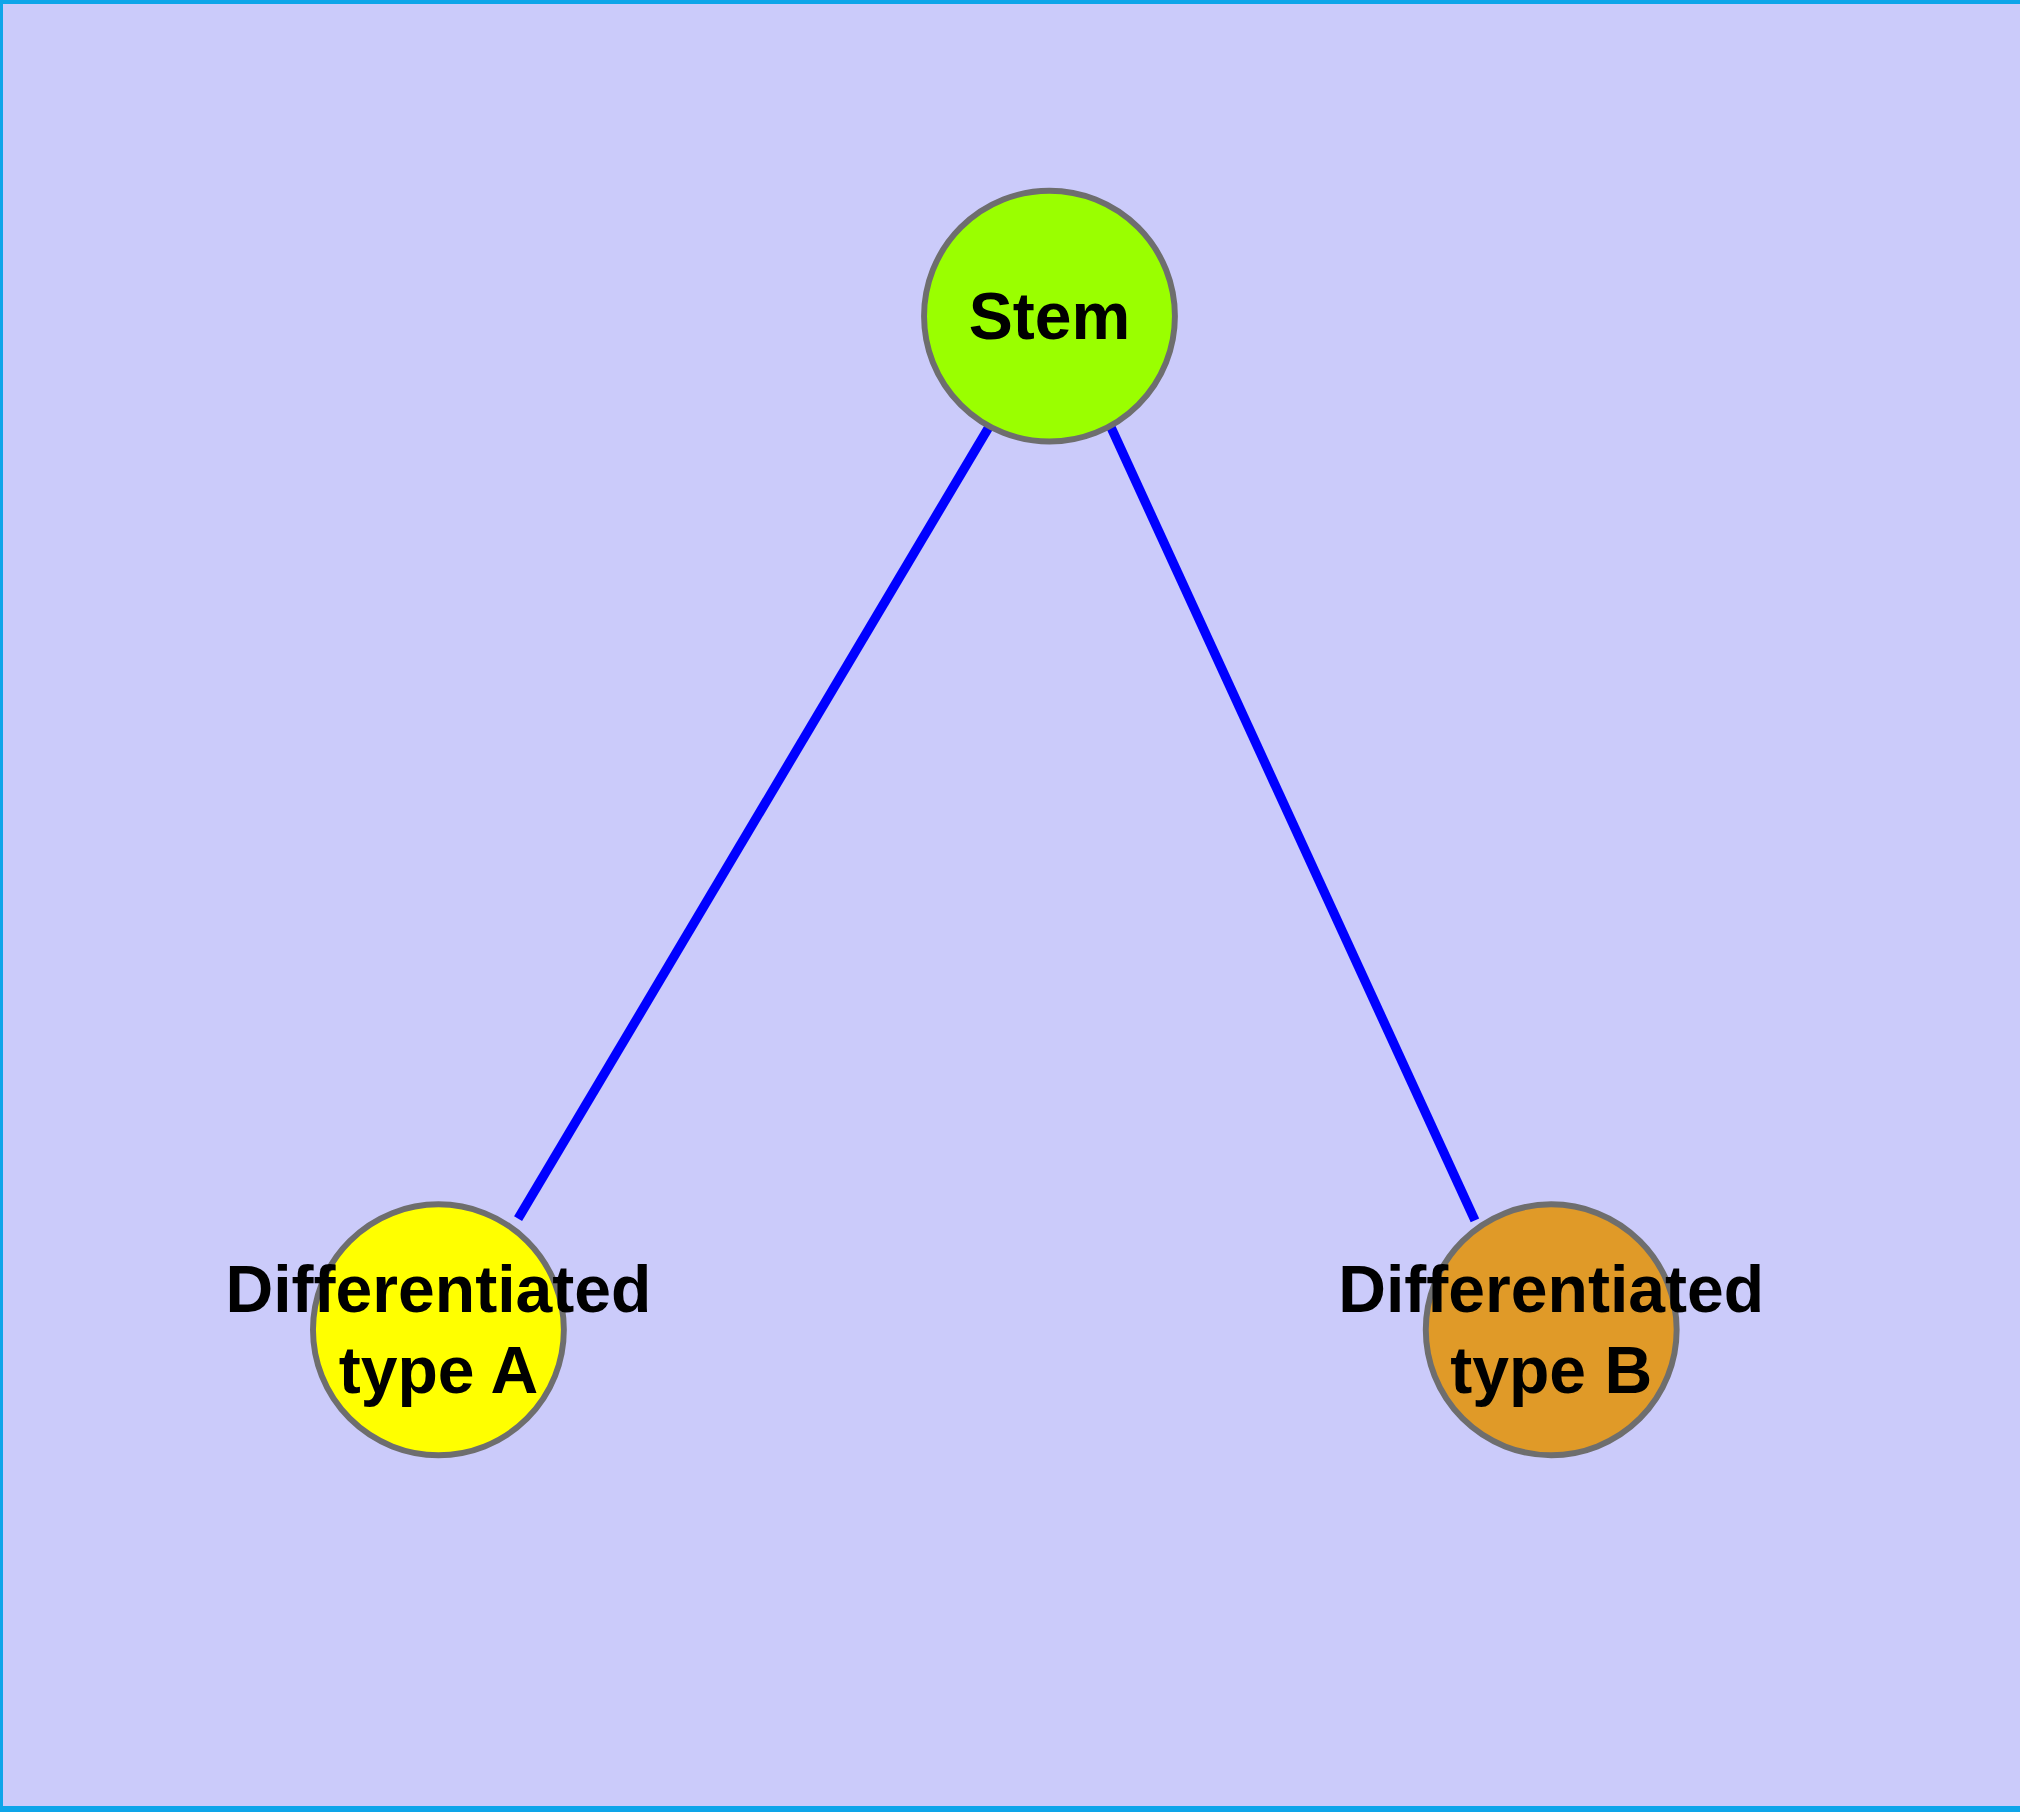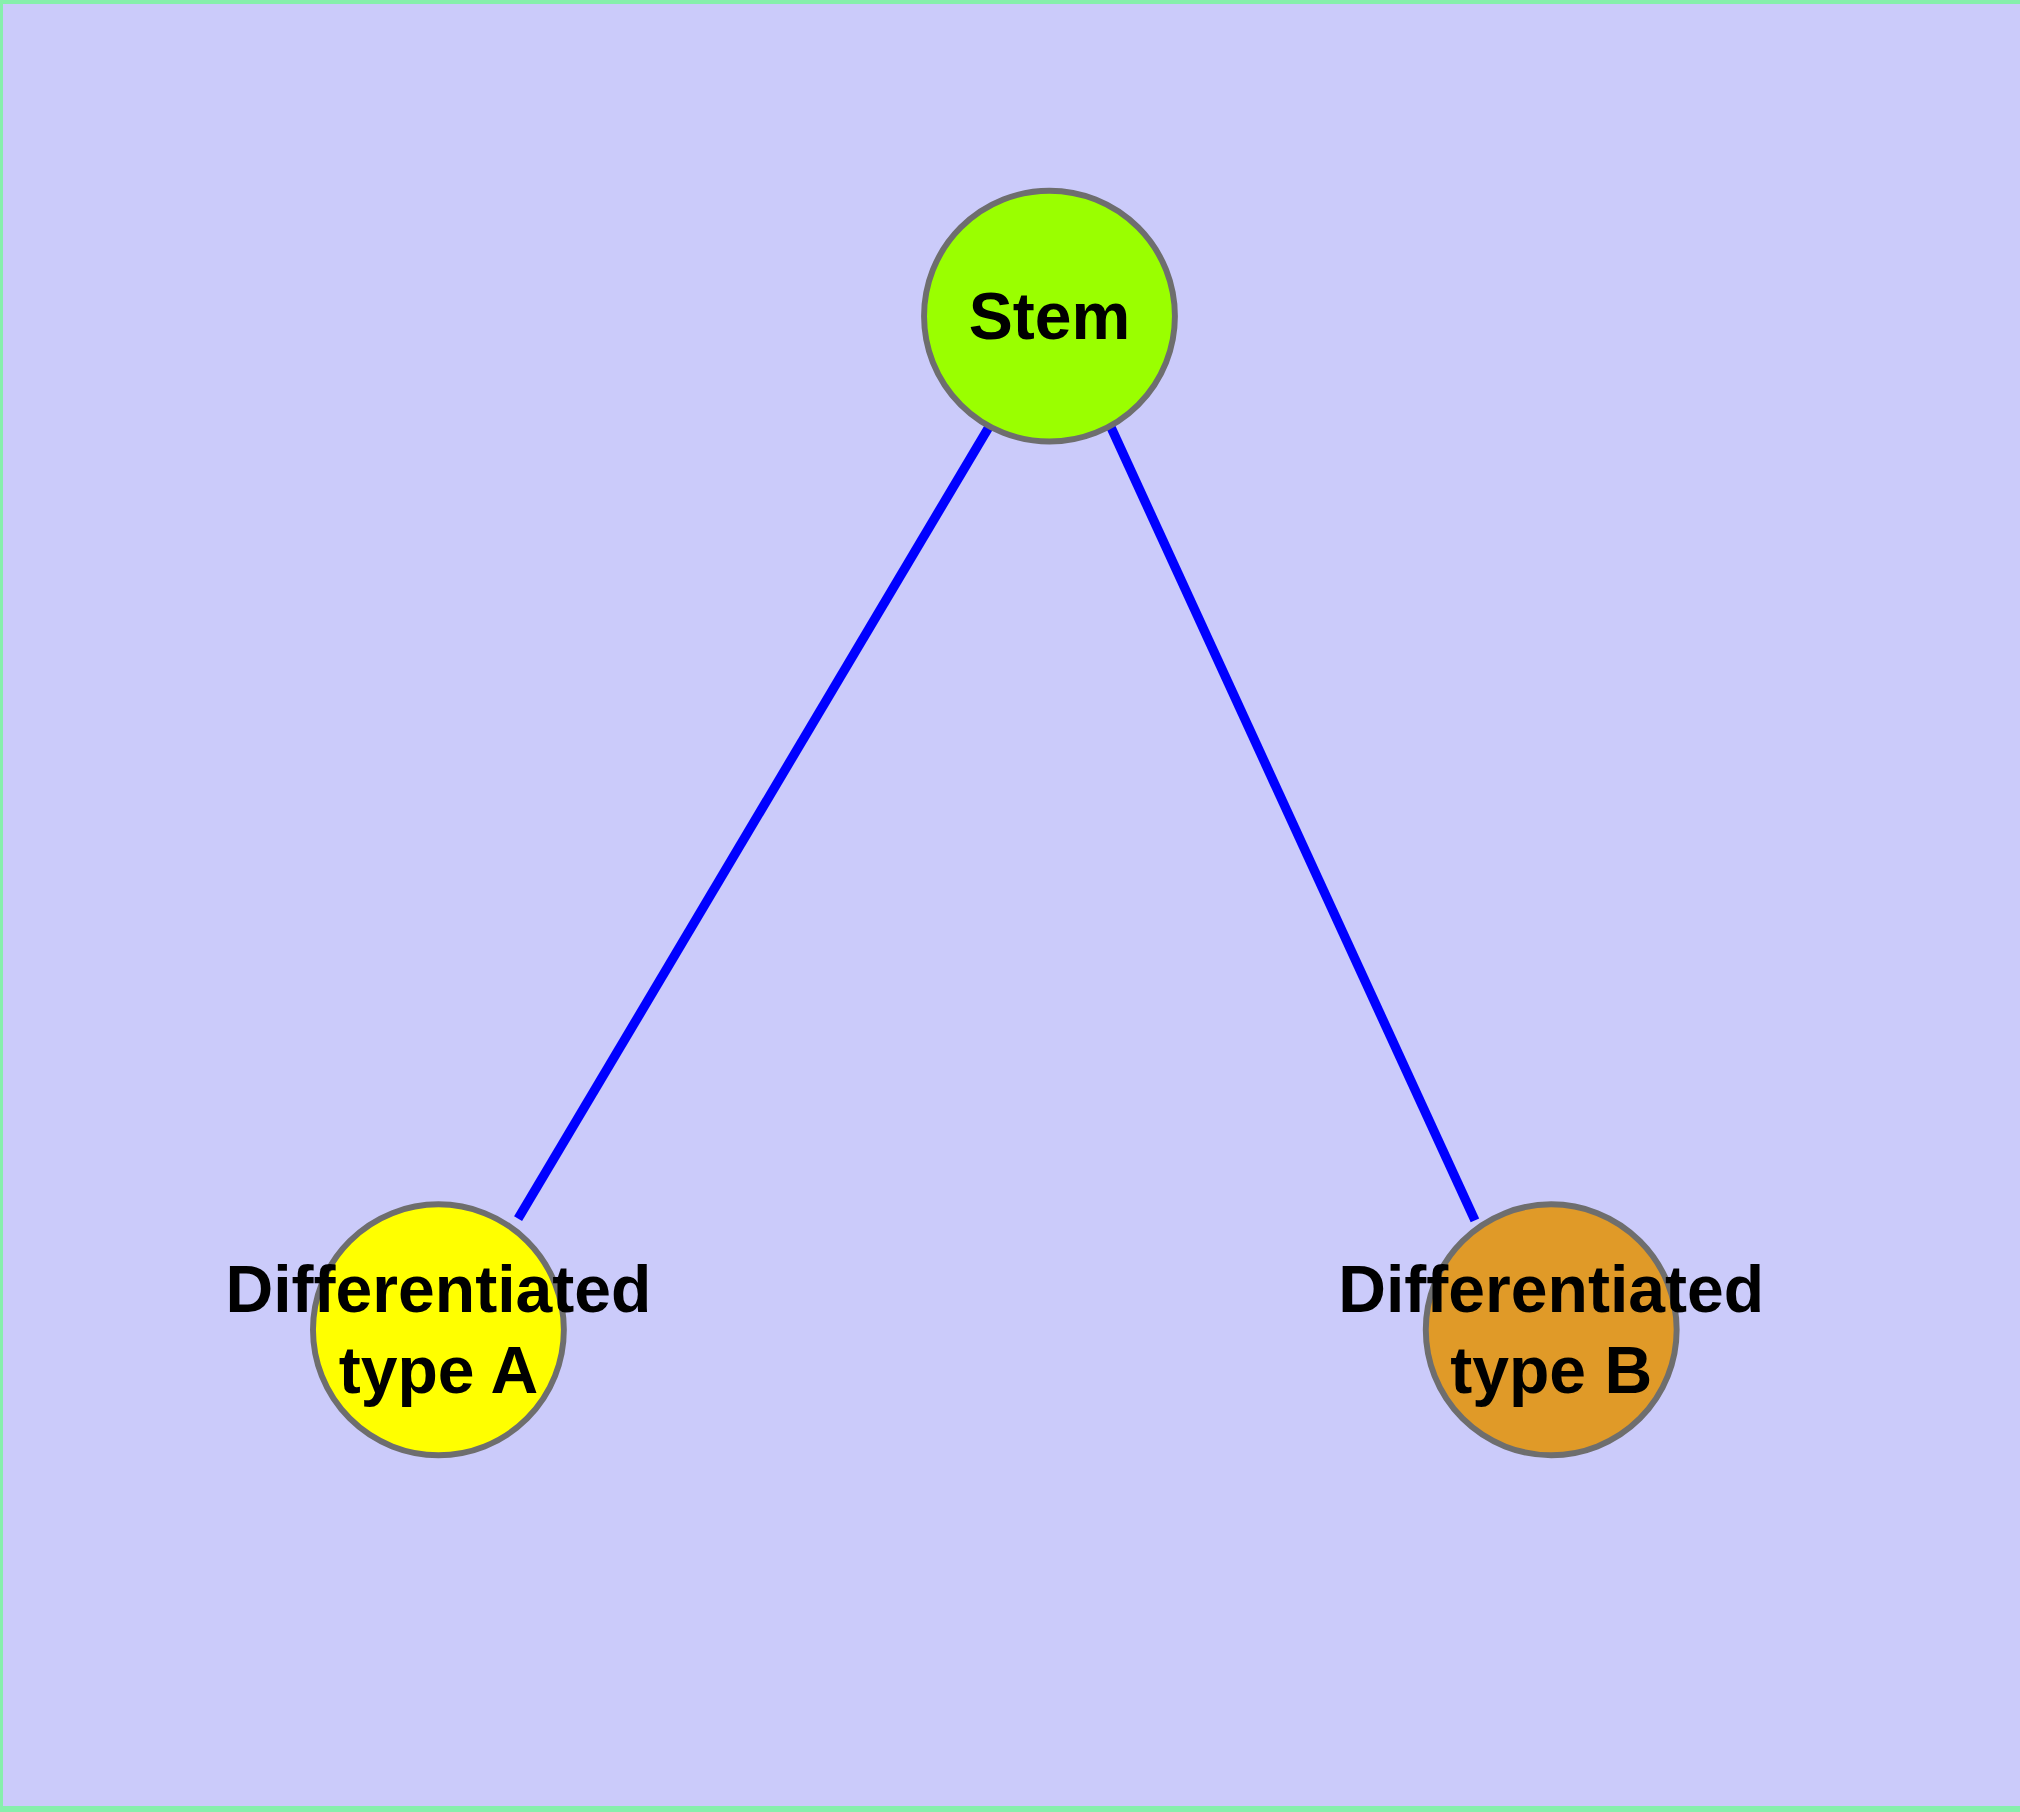--- a/index.html
+++ b/index.html
@@ -66,21 +66,21 @@
     font-size: 78px;
   }
 
   .node-label.multi {
     font-size: 78px;
   }
 </style>
 </head>
 <body>
 
-<div id="figure" style="background: #86efac;">
+<div id="figure" style="background: #0ea5e9;">
   <div id="canvas" style="background: rgb(203, 203, 250);"></div>
 
   <svg id="graph-svg" viewBox="0 0 2384 2138" xmlns="http://www.w3.org/2000/svg">
 
     <g>
       <line class="edge-line" x1="1167" y1="503" x2="611" y2="1438" stroke="#0000ff" stroke-width="11"></line>
       <line class="edge-line" x1="1310" y1="503" x2="1740" y2="1440" stroke="#0000ff" stroke-width="11"></line>
     </g>
 
     <g>

